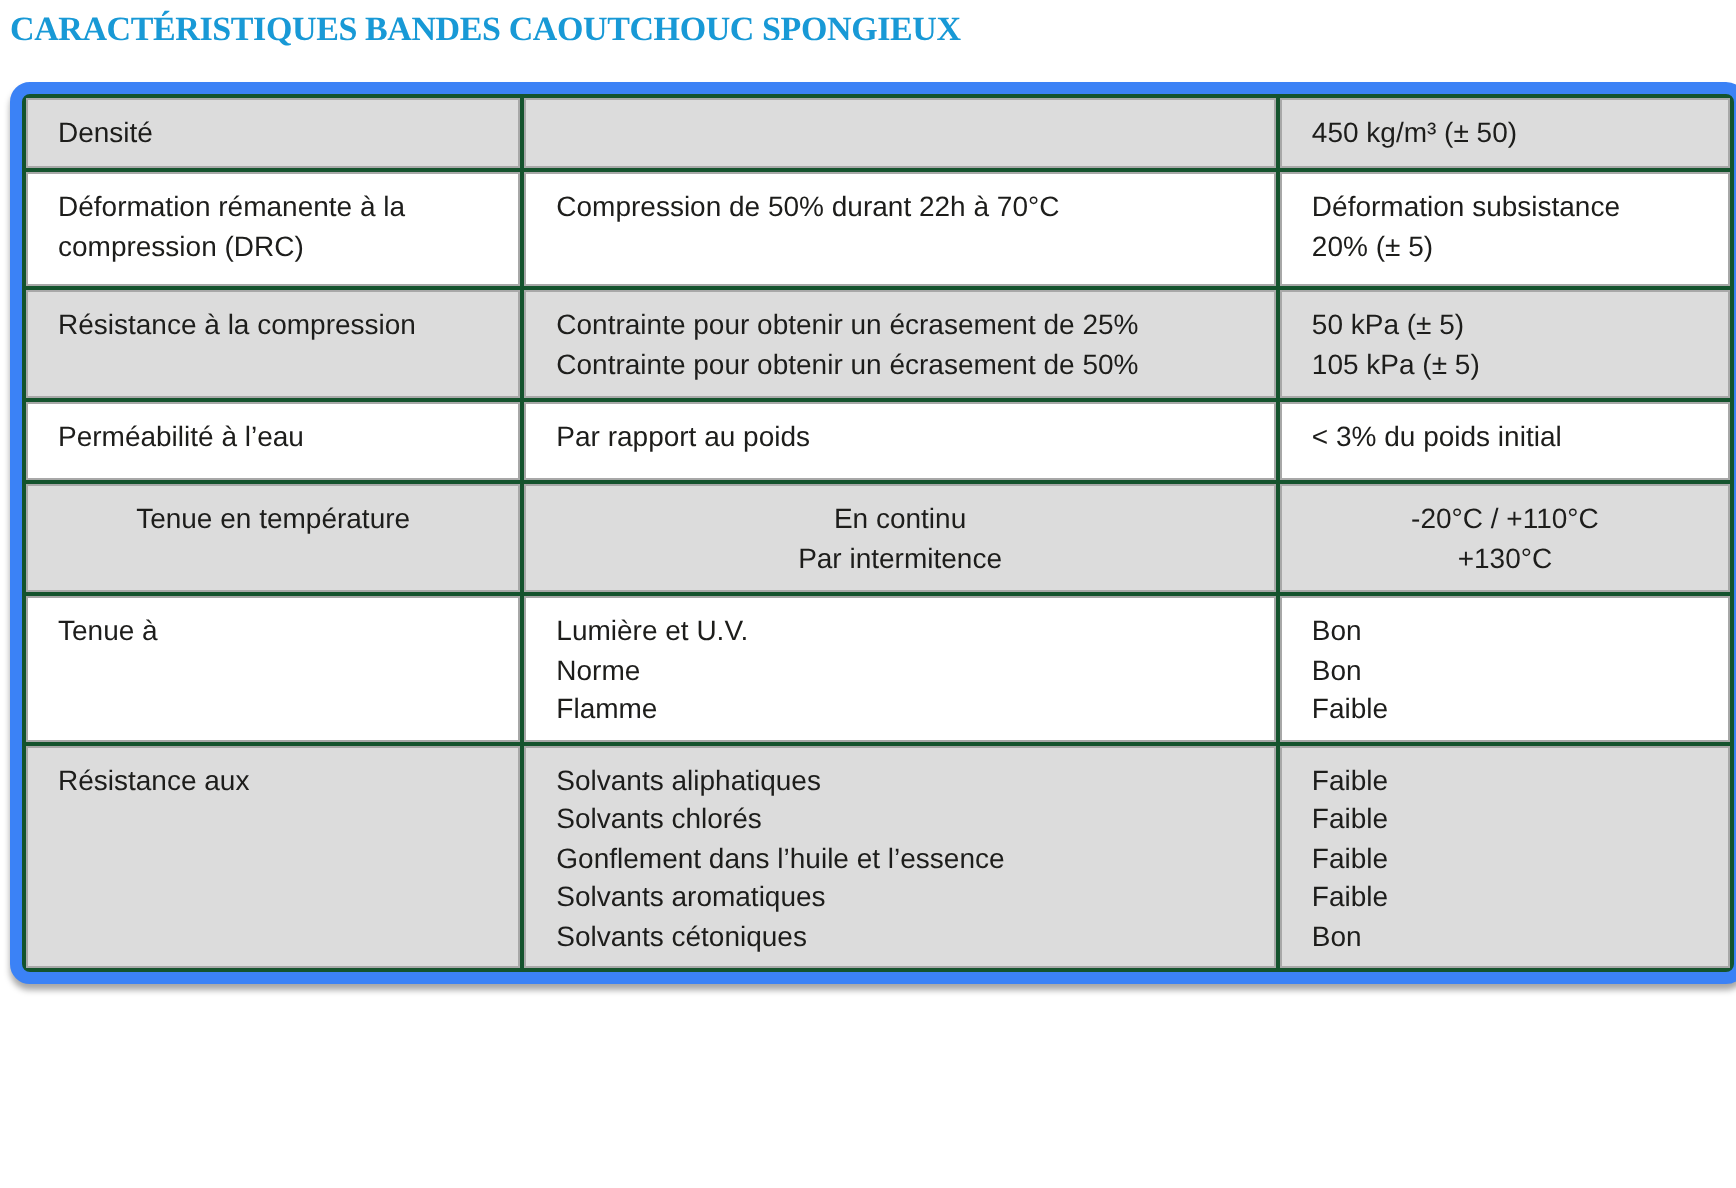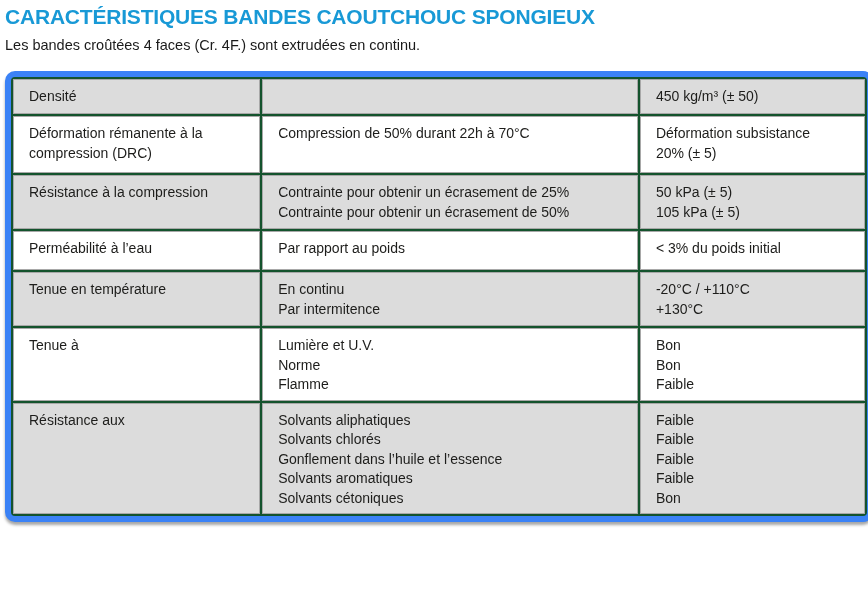--- a/index.html
+++ b/index.html
@@ -7,24 +7,25 @@
     width: 868px; height: 594px;
     background: #ffffff;
     font-family: "Liberation Sans", sans-serif;
     color: var(--text-dark, #1d1d1b);
     overflow: hidden;
   }
   .page { padding: 3px 5px 0 5px; }
 
   .title {
     color: var(--title-blue, #1899d6);
-    font-size: 21px;
+    font-size: 17px;
     font-weight: bold;
     margin: 2px 0 6px 0;
     letter-spacing: -0.2px;
+    font-family: Liberation Serif, serif;
   }
   .intro {
     font-size: 14.5px;
     line-height: 20px;
     margin: 0;
     color: #1a1a1a;
   }
 
   .table-wrap {
     margin-top: 16px;
@@ -54,21 +55,20 @@
     overflow: hidden;
   }
   tr.gray td { background: var(--row-gray, #dcdcdc); }
   tr.white td { background: #ffffff; }
 </style>
 </head>
 <body>
 
 <div class="page">
   <h1 class="title">CARACTÉRISTIQUES BANDES CAOUTCHOUC SPONGIEUX</h1>
-  <p class="intro">Les bandes croûtées 4 faces (Cr. 4F.) sont extrudées en continu.</p>
 
   <div class="table-wrap">
     <table>
       <colgroup>
         <col class="c1">
         <col class="c2">
         <col class="c3">
       </colgroup>
       <tbody id="table-body">
           <tr class="gray" style="height: 35px;">
@@ -110,21 +110,21 @@
             <td>
               <div>Perméabilité à l’eau</div>
             </td>
             <td>
               <div>Par rapport au poids</div>
             </td>
             <td>
               <div>&lt; 3% du poids initial</div>
             </td>
           </tr>
-          <tr class="gray" style="height: 54px;">
+          <tr class="gray" style="height: 54px; text-align: center;">
             <td>
               <div>Tenue en température</div>
             </td>
             <td>
               <div>En continu</div>
               <div>Par intermitence</div>
             </td>
             <td>
               <div>-20°C / +110°C</div>
               <div>+130°C</div>

